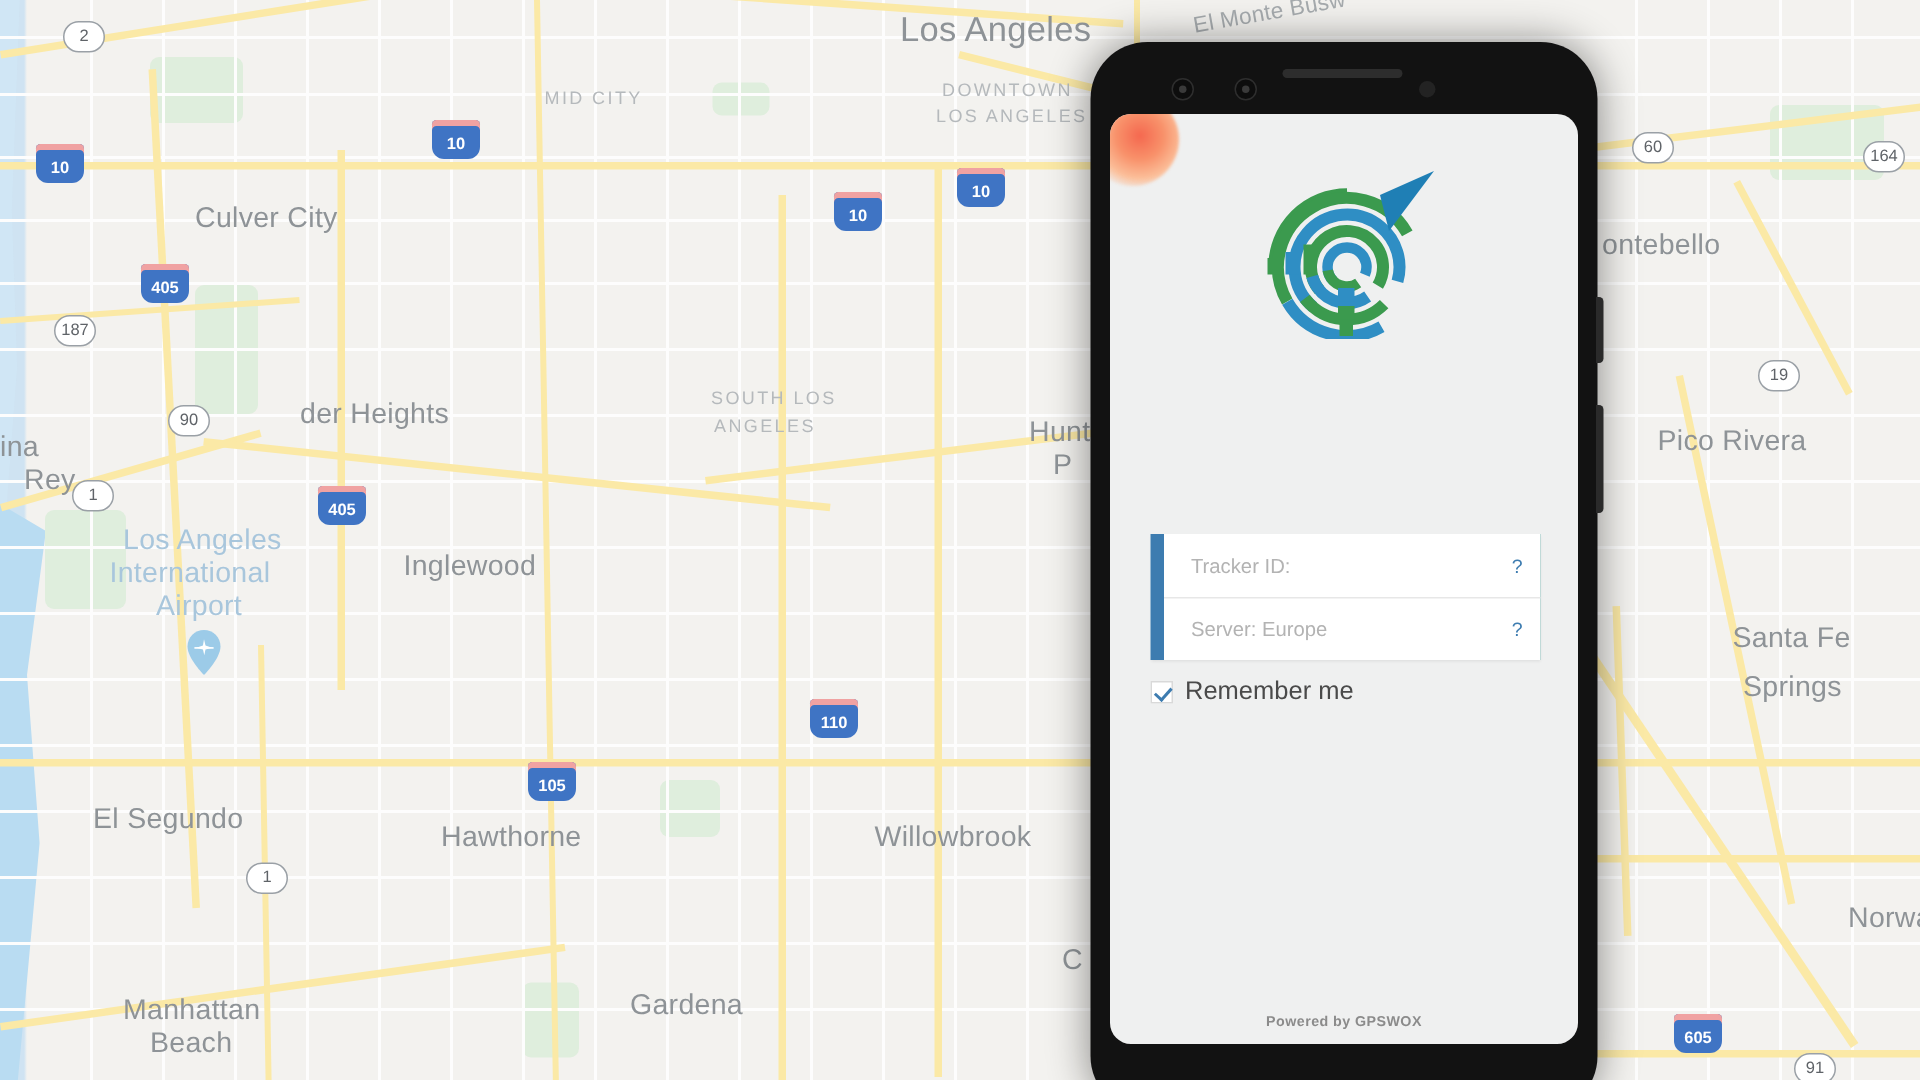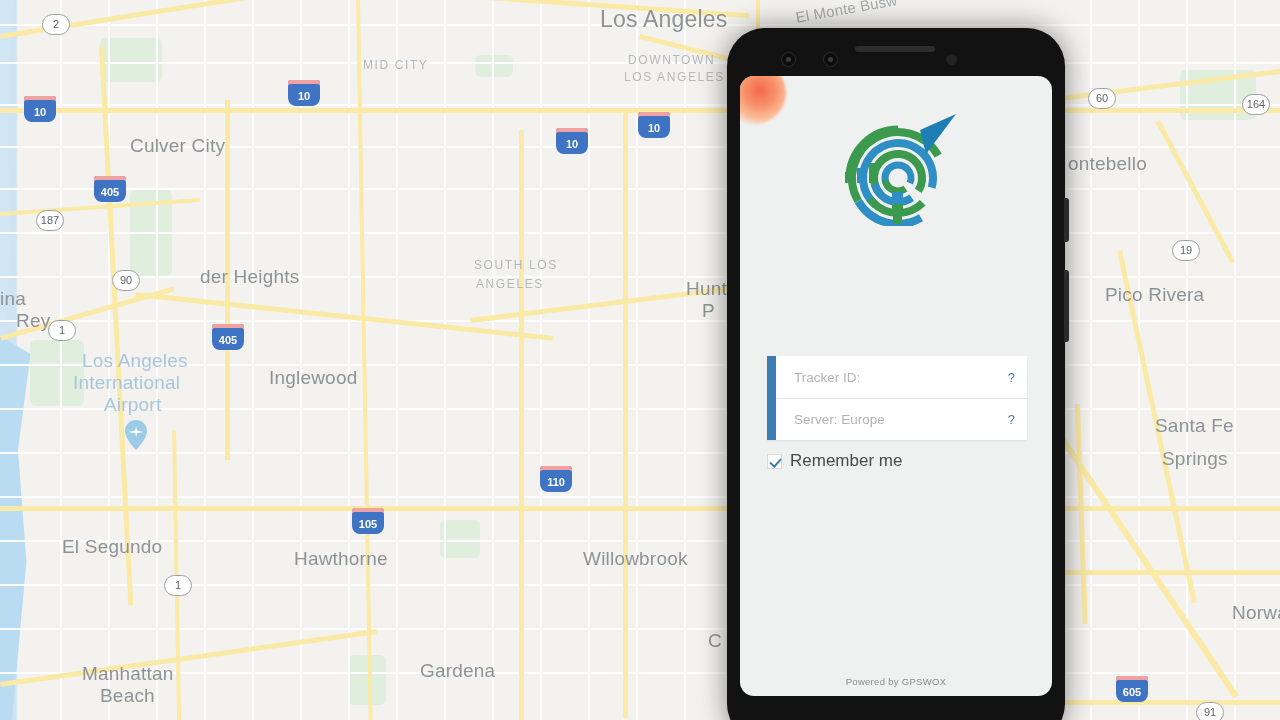--- a/index.html
+++ b/index.html
@@ -283,20 +283,21 @@
     cursor: pointer;
     font-family: "Liberation Sans", sans-serif;
   }
   #powered-by {
     position: absolute;
     left: 0; right: 0; top: 600px;
     text-align: center;
     font-size: 9.5px;
     color: #8b8b8b;
     letter-spacing: .3px;
+    font-weight: bold;
   }
 </style>
 </head>
 <body>
 
 <div id="stage">
 
   <div class="map-base">
     <div class="water-top"></div>
     <div class="water-left"></div>

